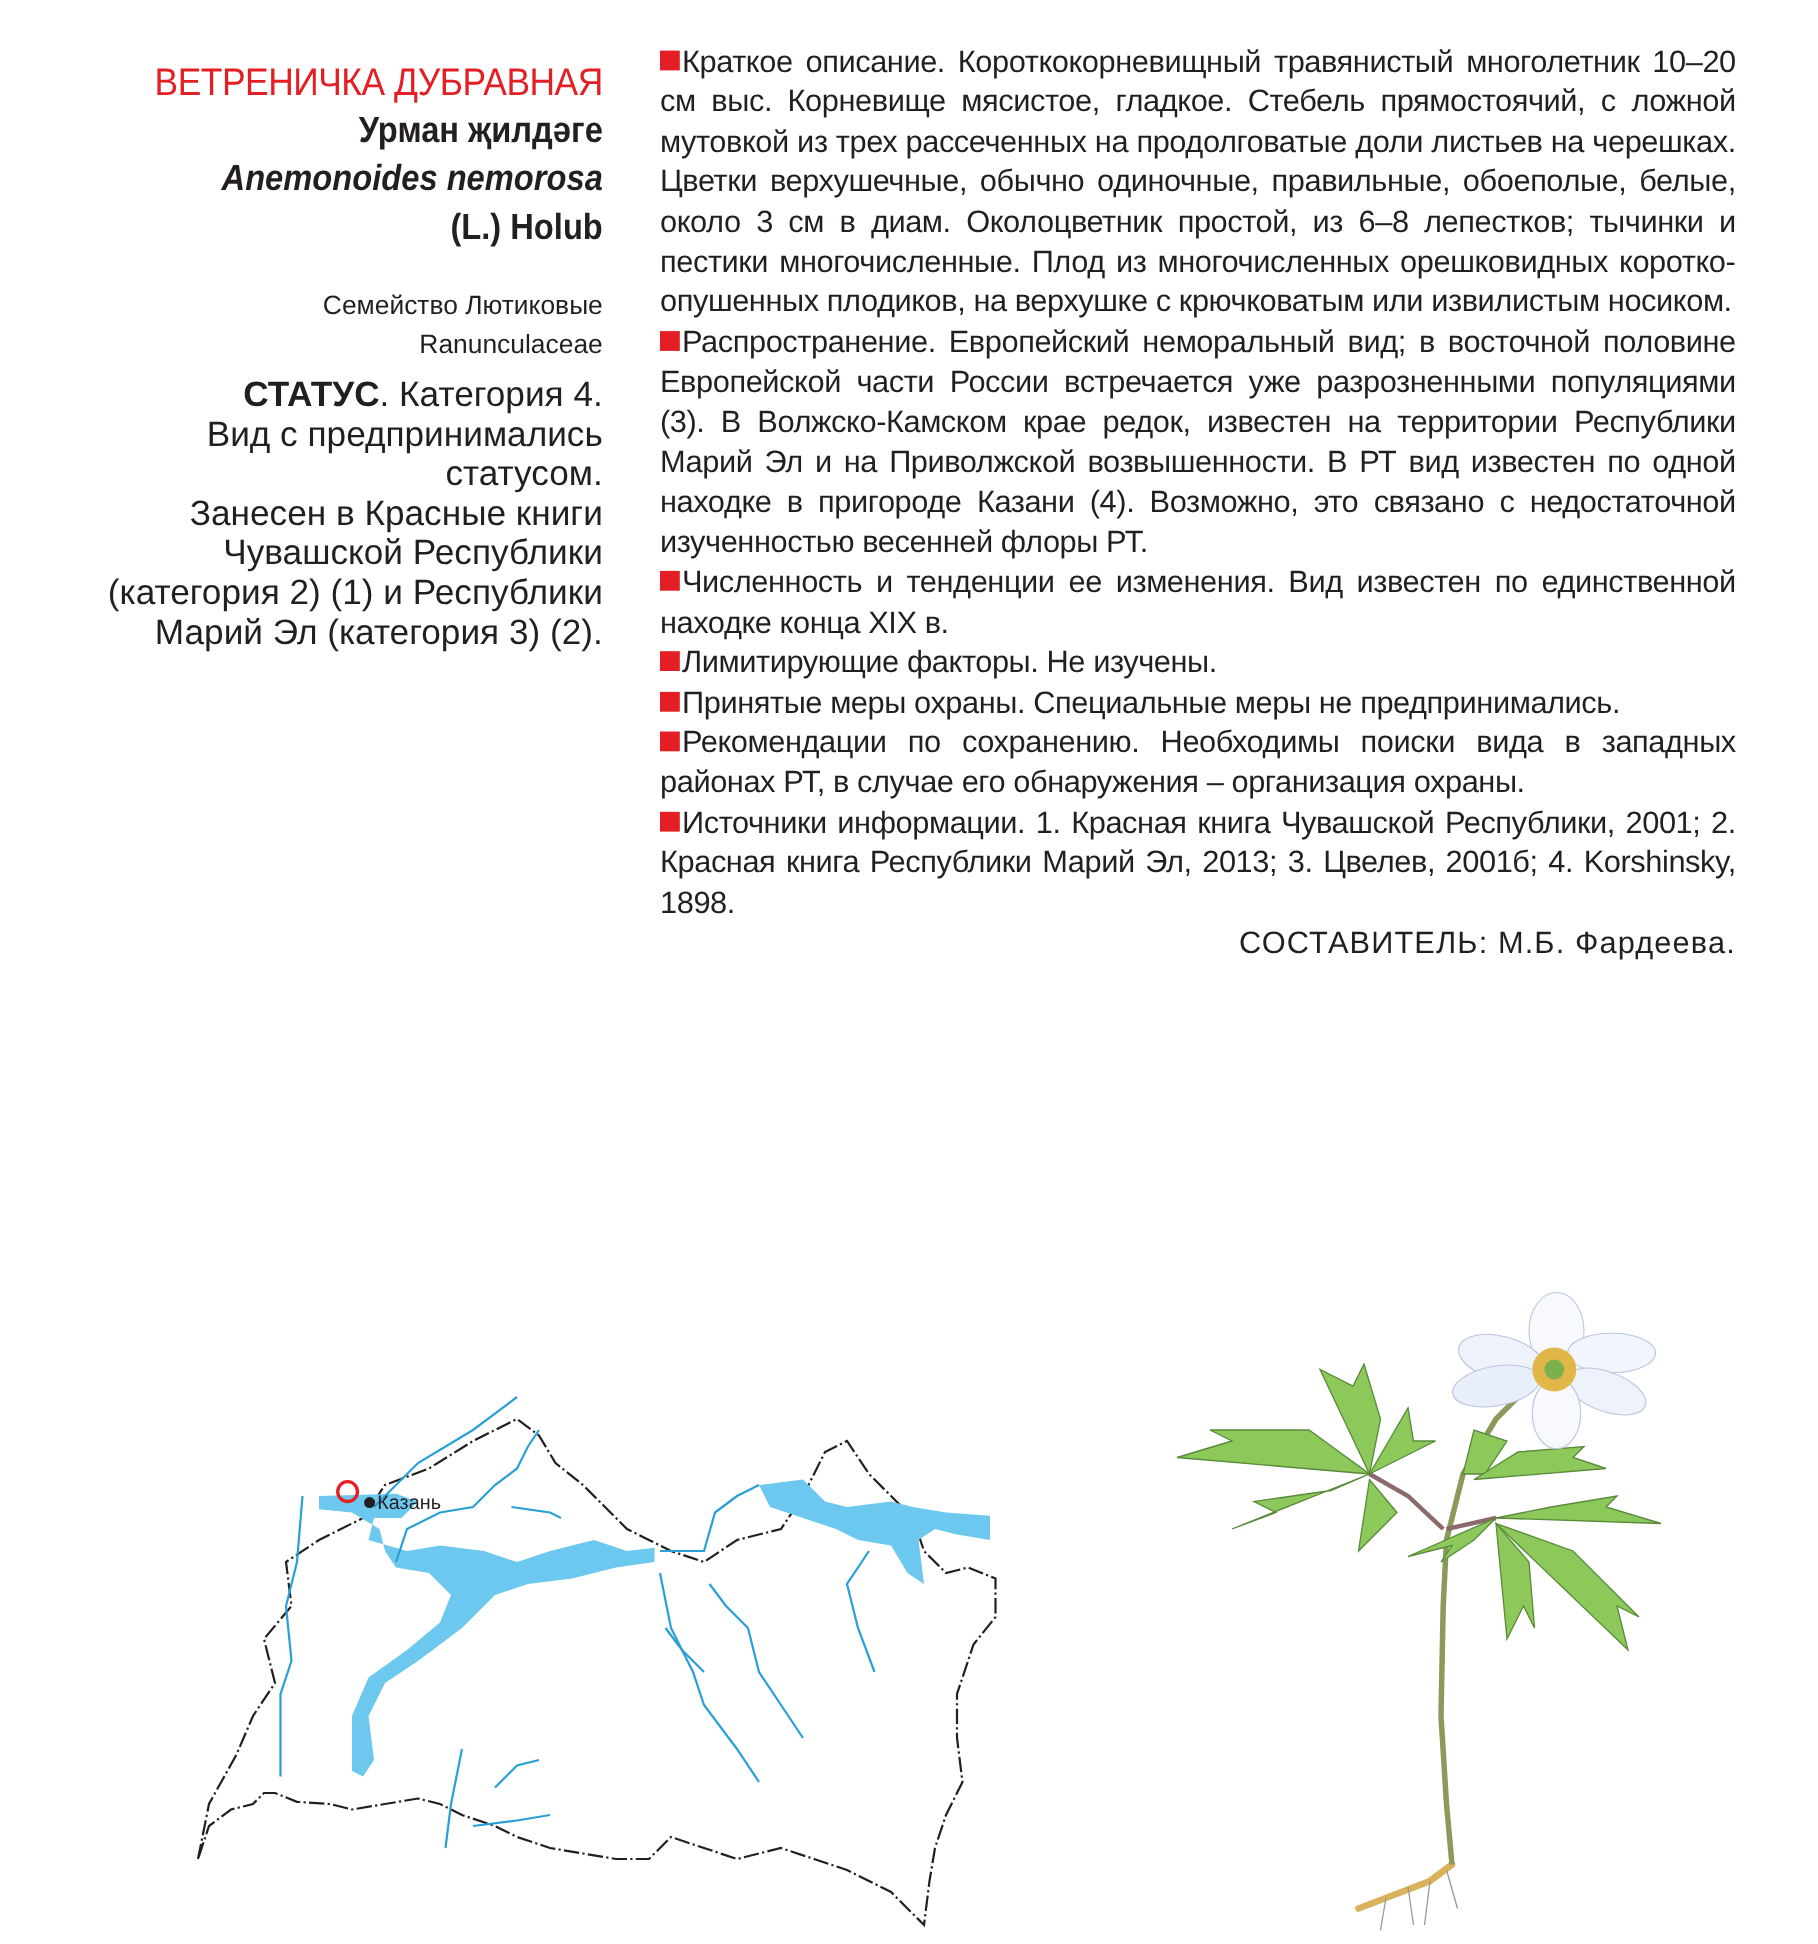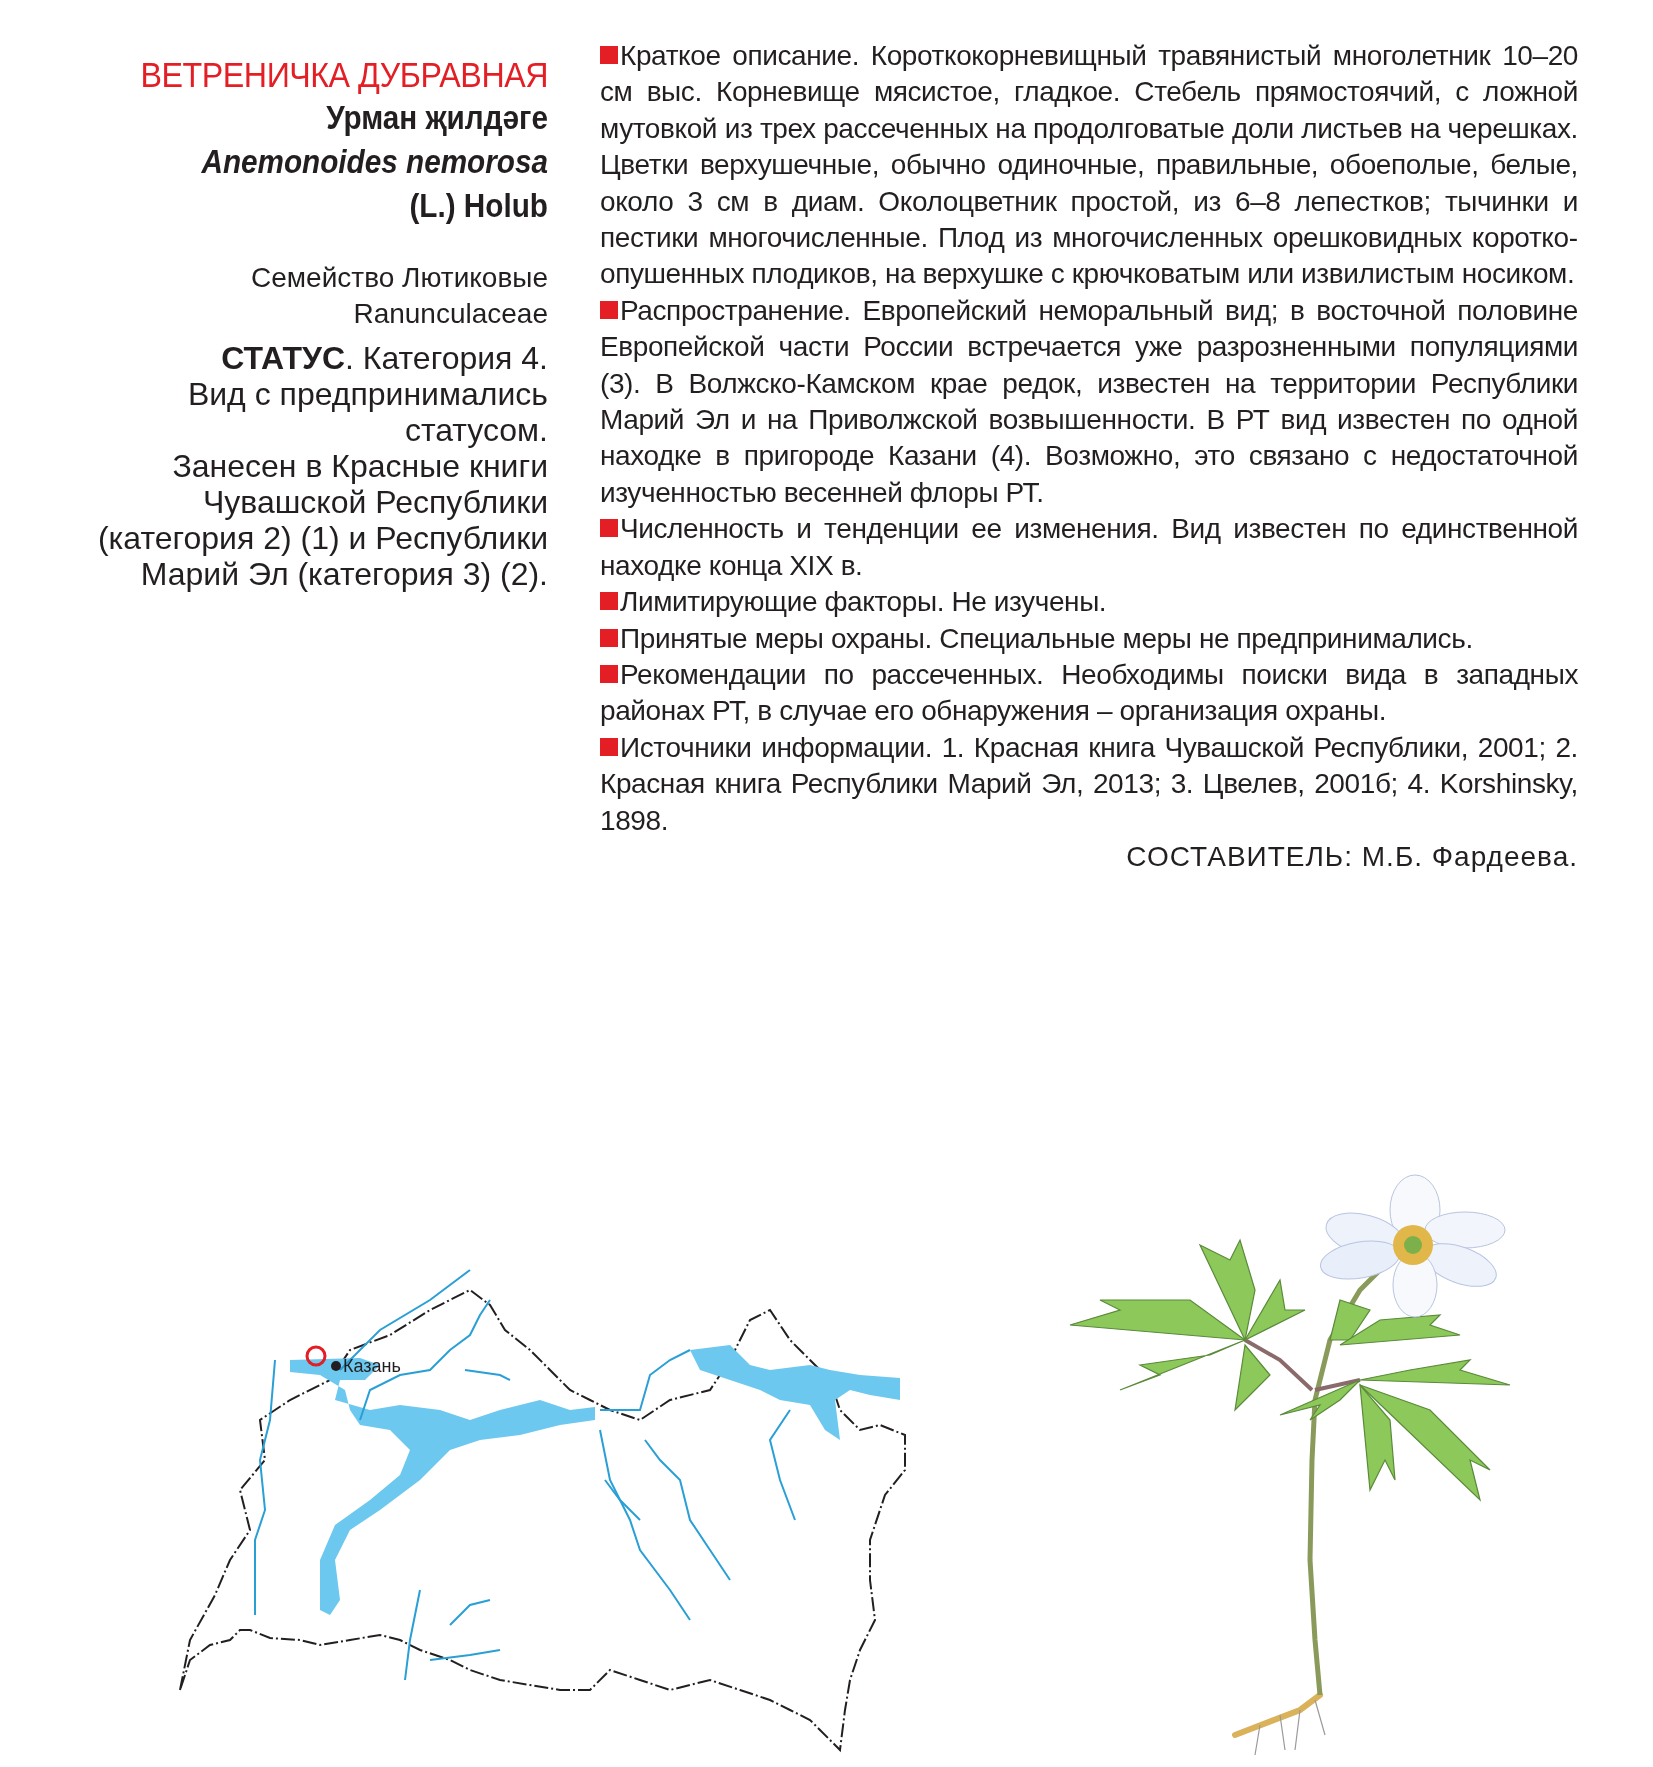--- a/index.html
+++ b/index.html
@@ -3,21 +3,21 @@
 <meta charset="utf-8">
 <style>
   html, body { margin:0; padding:0; background:#ffffff; }
   body { width:1653px; height:1767px; position:relative; overflow:hidden;
          font-family:"Liberation Sans", sans-serif; color:#231f20; }
   .left { position:absolute; left:80px; top:54px; width:468px; text-align:right; }
   .title { color:#e31e24; font-size:35px; line-height:42px; letter-spacing:-0.5px; transform:scaleX(0.92); transform-origin:right; white-space:nowrap; }
   .tatar { font-size:33px; line-height:44px; font-weight:bold; transform:scaleX(0.9); transform-origin:right; white-space:nowrap; }
   .latin { font-size:33px; line-height:44px; font-weight:bold; font-style:italic; transform:scaleX(0.9); transform-origin:right; white-space:nowrap; }
   .author { font-size:33px; line-height:44px; font-weight:bold; transform:scaleX(0.9); transform-origin:right; }
-  .family { margin-top:32px; font-size:28px; line-height:36px; }
+  .family { margin-top:32px; font-size:24px; line-height:36px; }
   .status { margin-top:8px; font-size:32px; line-height:36px; }
   .status b { font-weight:bold; }
   .right { position:absolute; left:600px; top:38px; width:978px; font-size:28px; line-height:36.4px; text-align:justify; letter-spacing:-0.4px; }
   .sec { margin:0; }
   .sq { display:inline-block; width:18px; height:18px; background:#e31e24; margin-right:2px; vertical-align:1px; }
   .sec b { font-weight:normal; }
   .compiler { letter-spacing:1px; text-align:right; }
   .map { position:absolute; left:170px; top:1260px; width:740px; height:500px; }
   .plant { position:absolute; left:1040px; top:1160px; width:480px; height:600px; }
   .city-label { font-family:"Liberation Sans", sans-serif; font-size:18px; fill:#231f20; }
@@ -40,21 +40,21 @@
     <div>Занесен в Красные книги Чувашской Республики (категория 2) (1) и Республики Марий Эл (категория 3) (2).</div>
   </div>
 </div>
 
 <div class="right">
   <p class="sec"><span class="sq"></span><b>Краткое описание</b><span>. Короткокорневищный травянистый многолетник 10–20 см выс. Корневище мясистое, гладкое. Стебель прямостоячий, с ложной мутовкой из трех рассеченных на продолговатые доли листьев на черешках. Цветки верхушечные, обычно одиночные, правильные, обоеполые, белые, около 3 см в диам. Околоцветник простой, из 6–8 лепестков; тычинки и пестики многочисленные. Плод из многочисленных орешковидных коротко­опушенных плодиков, на верхушке с крючковатым или извилистым носиком.</span></p>
   <p class="sec"><span class="sq"></span><b>Распространение.</b><span> Европейский неморальный вид; в восточной половине Европейской части России встречается уже разрозненными популяциями (3). В Волжско-Камском крае редок, известен на территории Республики Марий Эл и на Приволжской возвышенности. В РТ вид известен по одной находке в пригороде Казани (4). Возможно, это связано с недостаточной изученностью весенней флоры РТ.</span></p>
   <p class="sec"><span class="sq"></span><b>Численность и тенденции ее изменения.</b><span> Вид известен по единственной находке конца XIX в.</span></p>
   <p class="sec"><span class="sq"></span><b>Лимитирующие факторы</b><span>. Не изучены.</span></p>
   <p class="sec"><span class="sq"></span><b>Принятые меры охраны.</b><span> Специальные меры не предпринимались.</span></p>
-  <p class="sec"><span class="sq"></span><b>Рекомендации по рассеченных.</b><span> Необходимы поиски вида в западных районах РТ, в случае его обнаружения – организация охраны.</span></p>
+  <p class="sec"><span class="sq"></span><b>Рекомендации по сохранению.</b><span> Необходимы поиски вида в западных районах РТ, в случае его обнаружения – организация охраны.</span></p>
   <p class="sec"><span class="sq"></span><b>Источники информации.</b><span> 1. Красная книга Чувашской Республики, 2001; 2. Красная книга Республики Марий Эл, 2013; 3. Цвелев, 2001б; 4. Korshinsky, 1898.</span></p>
   <p class="sec compiler">СОСТАВИТЕЛЬ: М.Б. Фардеева.</p>
 </div>
 
 <svg class="map" viewBox="0 0 740 500">
   <path fill="none" stroke="#231f20" stroke-width="2" stroke-dasharray="14 3 2 3" d="M10,430 L20,380 L45,335 L60,300 L80,270 L70,230 L95,200 L90,160 L120,140 L160,120 L180,90 L220,75 L260,50 L300,30 L320,45 L335,70 L360,90 L380,110 L400,130 L420,140 L440,150 L470,160 L500,140 L540,130 L560,100 L580,60 L600,50 L620,80 L640,100 L660,120 L670,150 L690,170 L710,165 L735,175 L735,210 L715,235 L700,280 L700,320 L705,360 L690,390 L680,420 L675,450 L670,490 L660,480 L640,460 L620,450 L600,440 L570,430 L540,420 L500,430 L470,420 L440,410 L420,430 L390,430 L360,425 L330,420 L300,410 L280,400 L250,390 L230,380 L210,375 L180,380 L150,385 L130,380 L100,378 L80,370 L70,370 L60,380 L40,385 L20,400 L10,430 Z"></path>
   <path fill="#6cc8ee" d="M120,100 L190,98 L210,105 L195,120 L170,120 L165,140 L200,150 L230,145 L270,150 L300,160 L330,150 L370,140 L400,150 L425,147 L425,160 L390,165 L350,175 L310,180 L280,190 L250,220 L210,250 L180,270 L165,300 L170,340 L160,355 L150,350 L150,300 L165,265 L200,240 L230,215 L240,190 L220,170 L190,165 L180,150 L175,130 L150,115 L120,112 Z"></path>
   <path fill="#6cc8ee" d="M520,90 L560,85 L580,105 L600,110 L640,105 L660,110 L690,115 L730,118 L730,140 L700,135 L680,130 L665,140 L670,180 L655,170 L640,145 L610,140 L590,130 L560,120 L530,110 Z"></path>
   <g fill="none" stroke="#2a9fd6" stroke-width="2">
     <path d="M105,100 L100,160 L90,200 L95,250 L85,280 L85,355"></path>

